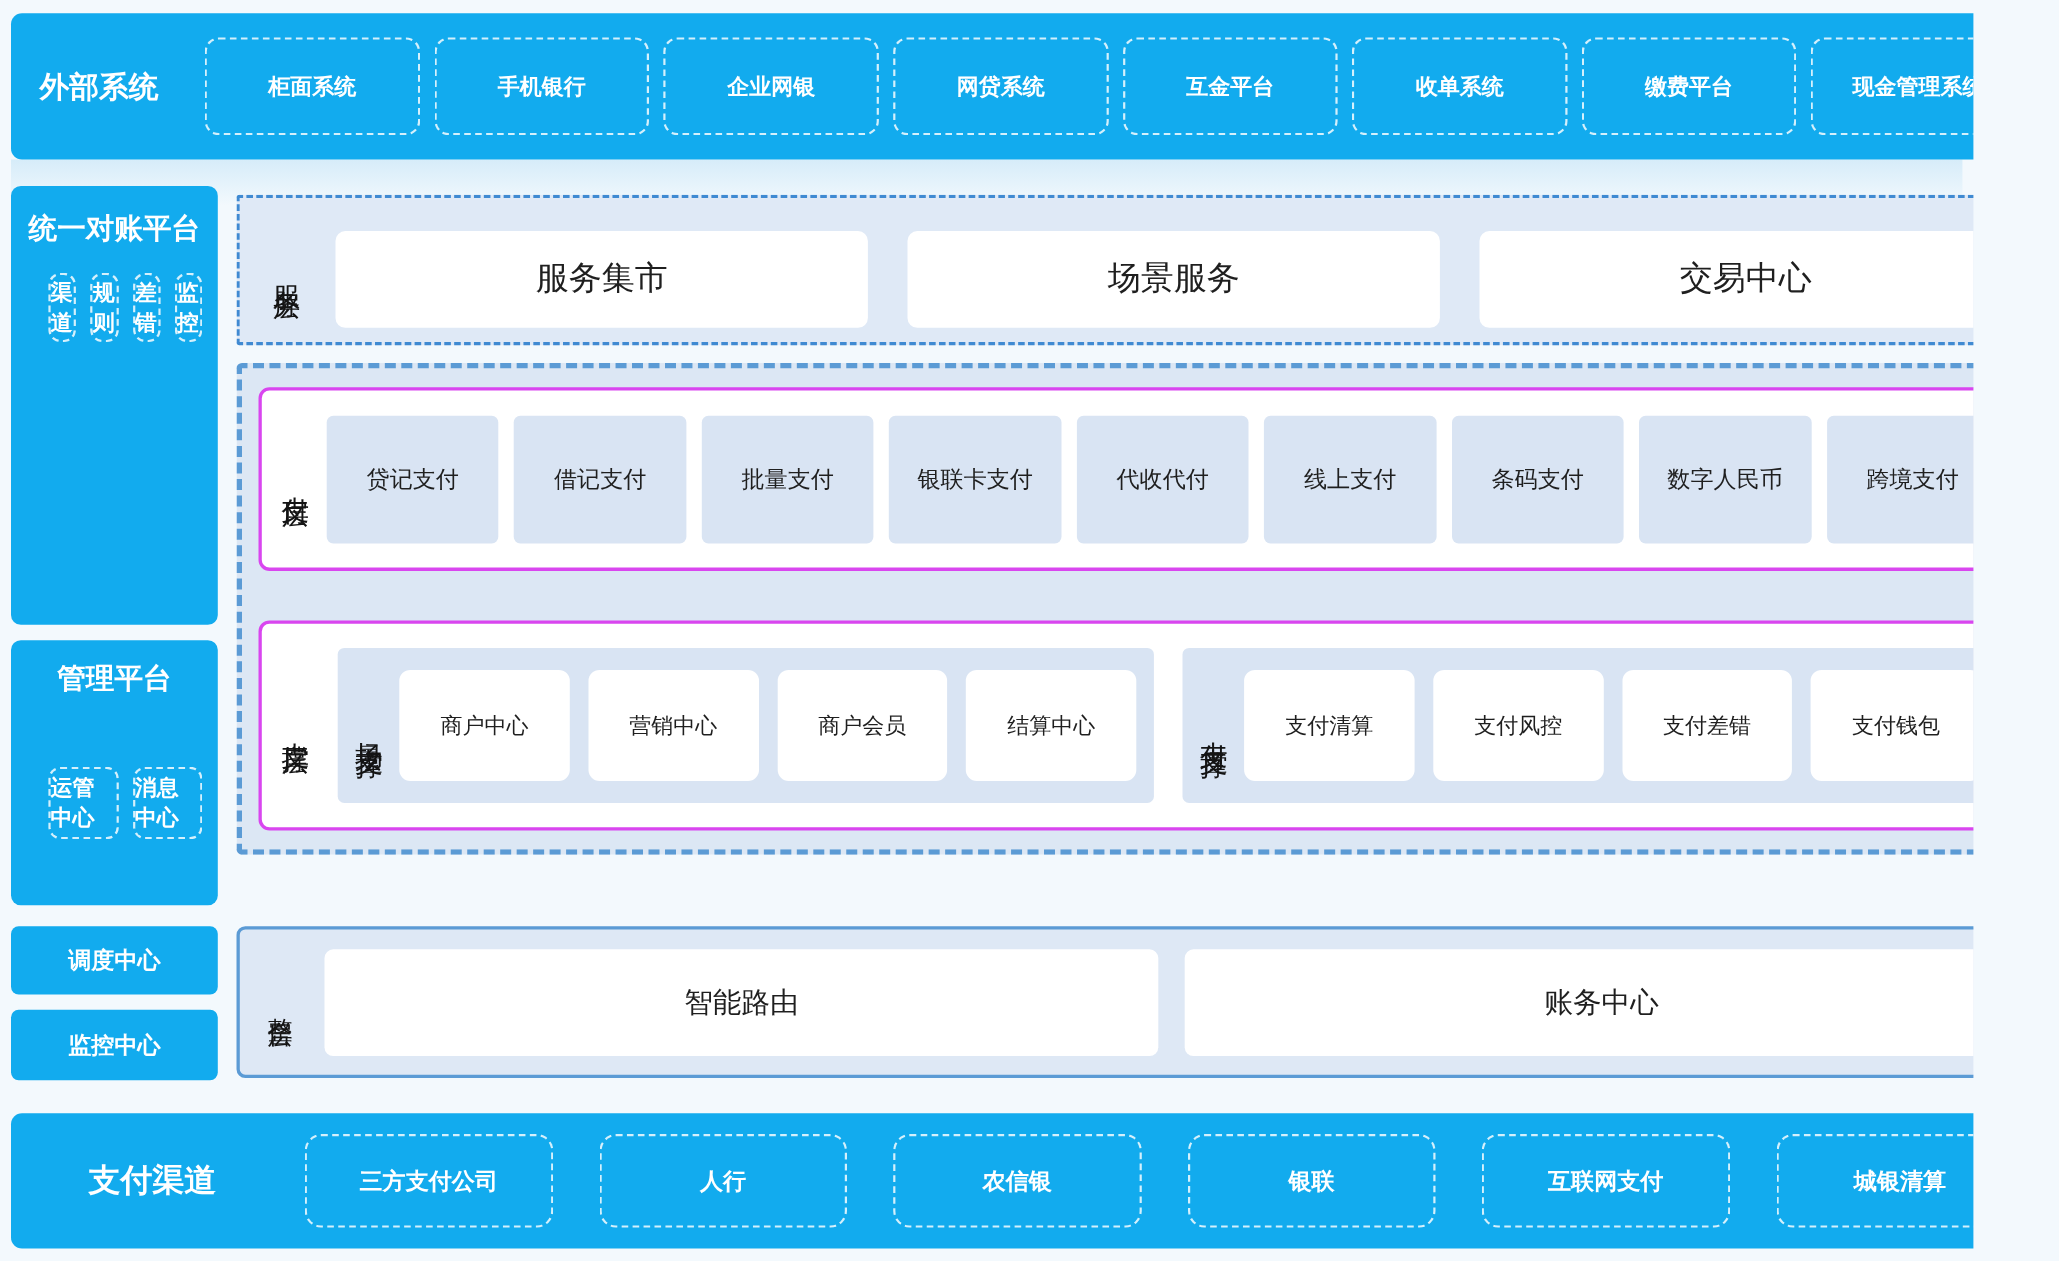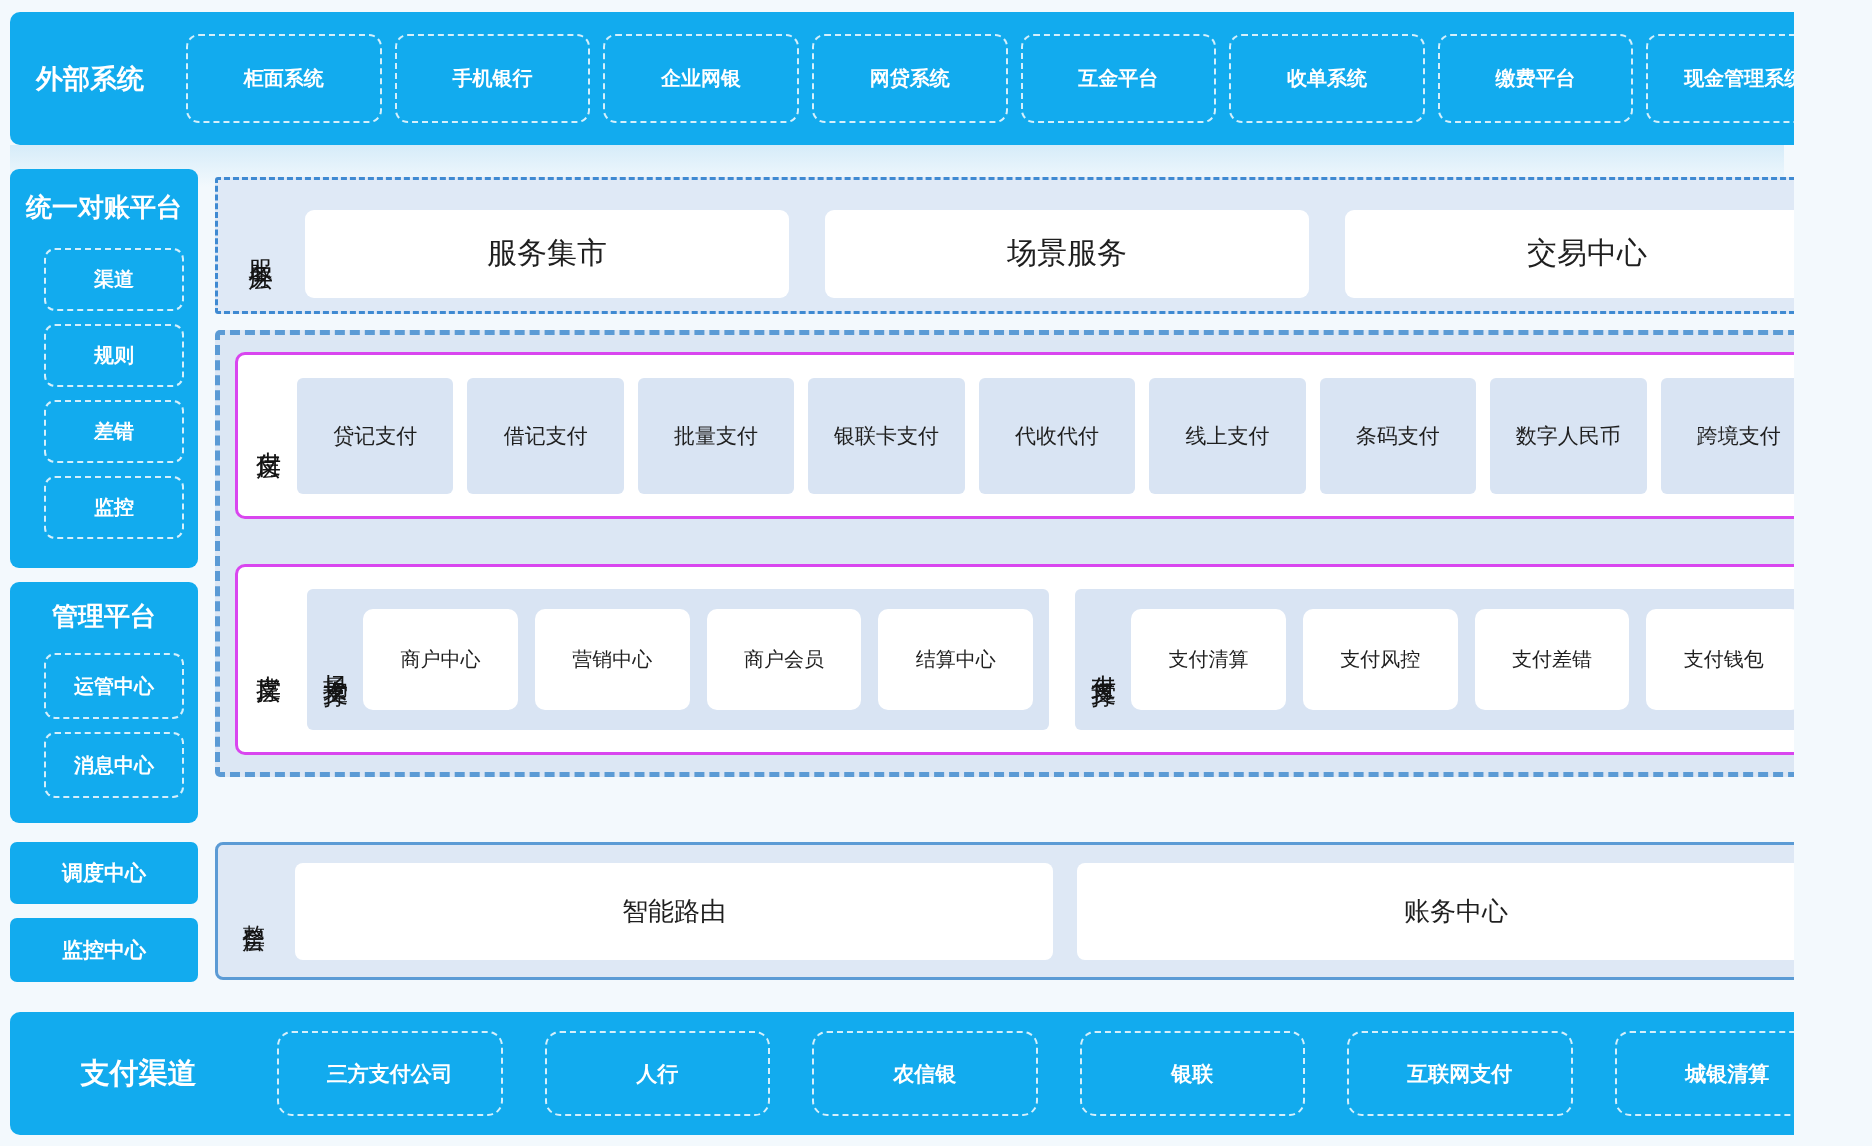--- a/index.html
+++ b/index.html
@@ -23,30 +23,30 @@
   .bar.bottom .bar-items{gap:42px;padding-left:36px;}
   .dash-box{flex:1;display:flex;align-items:center;justify-content:center;
     border:2px dashed rgba(255,255,255,.82);border-radius:13px;
     color:#fff;font-weight:700;font-size:20px;box-sizing:border-box;}
   .bar.top .dash-box{height:89px;}
   .bar.bottom .dash-box{height:85px;font-size:21px;border-radius:15px;}
   
   .side-block{position:absolute;left:10px;width:188px;background:#12abee;border-radius:9px;
     box-sizing:border-box;display:flex;flex-direction:column;align-items:stretch;}
   .side-title{color:#fff;font-weight:700;font-size:26px;text-align:center;flex:0 0 auto;}
-  .side-items{display:flex;flex-direction:column;gap:13px;padding:0 14px;margin-left:20px;}
+  .side-items{display:flex;flex-direction:row;gap:13px;padding:0 14px;margin-left:20px;}
   .side-dash{height:63px;display:flex;align-items:center;justify-content:center;
     border:2px dashed rgba(255,255,255,.82);border-radius:11px;
     color:#fff;font-weight:700;font-size:20px;box-sizing:border-box;}
   .side-solid{position:absolute;left:10px;width:188px;background:#12abee;border-radius:7px;
     display:flex;align-items:center;justify-content:center;
     color:#fff;font-weight:700;font-size:21px;box-sizing:border-box;}
   #block-recon{top:169px;height:399px;padding-top:21px;}
   #block-recon .side-title{margin-bottom:23px;}
-  #block-mgmt{top:582px;height:241px;padding-top:17px;}
+  #block-mgmt{top:582px;height:241px;padding-top:17px;gap:44px;}
   #block-mgmt .side-title{margin-bottom:19px;}
   #block-mgmt .side-dash{height:66px;}
   #box-sched{top:842px;height:62px;}
   #box-mon{top:918px;height:64px;}
   
   .vlabel{writing-mode:vertical-lr;text-orientation:upright;line-height:1;
     align-self:center;color:#141414;flex:0 0 auto;}
   .service-wrap{position:absolute;left:215px;top:177px;width:1643px;height:137px;
     background:#dfe9f6;border:3px dashed #3f8ad2;border-radius:3px;box-sizing:border-box;
     display:flex;align-items:center;padding:0 26px 0 30px;}

